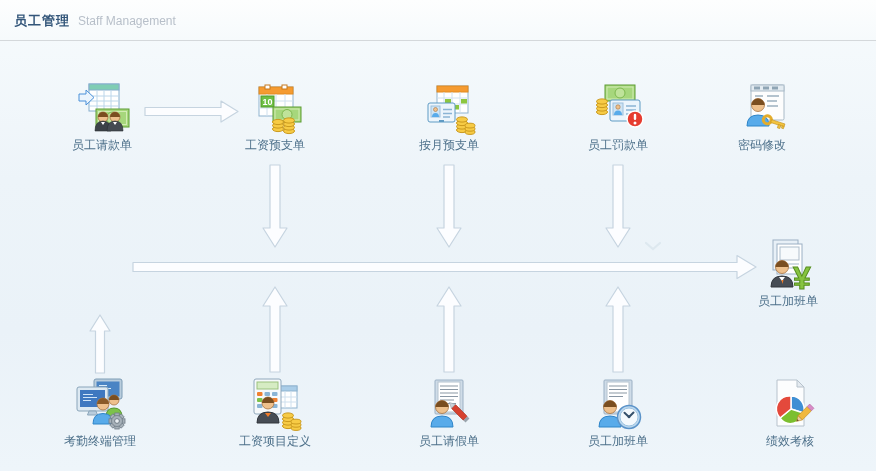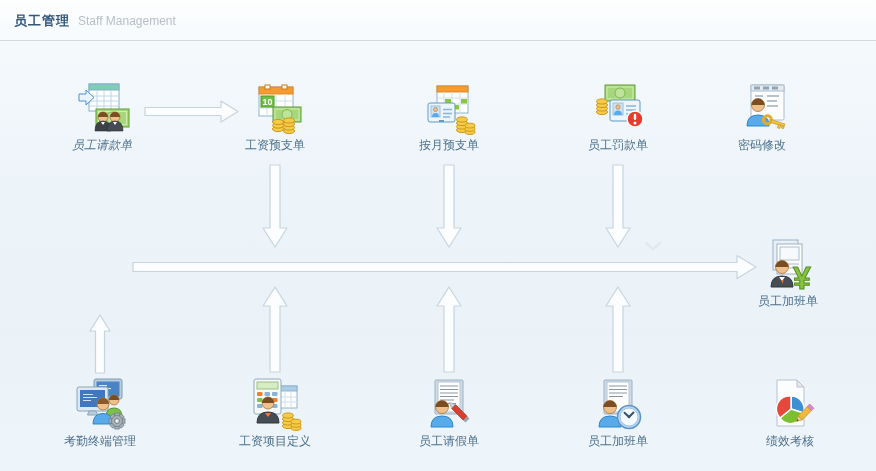--- a/index.html
+++ b/index.html
@@ -39,21 +39,21 @@
     <polygon class="arrow" points="444,165 454,165 454,228 461,228 449,247 437,228 444,228"></polygon>
     <polygon class="arrow" points="613,165 623,165 623,228 630,228 618,247 606,228 613,228"></polygon>
     <polygon class="arrow" points="133,262.5 737,262.5 737,255.5 756,267 737,278.5 737,271.5 133,271.5"></polygon>
     <polygon class="arrow" points="275,287 287,306 280,306 280,372 270,372 270,306 263,306"></polygon>
     <polygon class="arrow" points="449,287 461,306 454,306 454,372 444,372 444,306 437,306"></polygon>
     <polygon class="arrow" points="618,287 630,306 623,306 623,372 613,372 613,306 606,306"></polygon>
     <polygon class="arrow" points="100,315 110,331 104.5,331 104.5,373 95.5,373 95.5,331 90,331"></polygon>
     <path d="M646,243 l7,6 7,-6" fill="none" stroke="#dde8ef" stroke-width="2.2" stroke-linecap="round"></path>
   </svg>
 
-  <div class="node" style="left:32px;top:80px;font-style:italic;">
+  <div class="node" style="left:32px;top:80px;">
     <svg class="icon" width="56" height="56" viewBox="0 0 56 56">
       <rect x="15" y="4" width="30" height="27" fill="#ffffff" stroke="#86aecd"></rect>
       <rect x="15" y="4" width="30" height="6" fill="#7fcdb4" stroke="#86aecd"></rect>
       <path d="M23,10 V31 M30,10 V31 M37,10 V31 M15,16 H45 M15,21 H45 M15,26 H45" stroke="#bcd6ea" fill="none"></path>
       <path d="M5,14 h7 v-4 l8,7.5 -8,7.5 v-4 h-7 z" fill="#eaf4fd" stroke="#4a90d9"></path>
       <rect x="22" y="29" width="33" height="18" fill="#a6d77c" stroke="#5d9c33"></rect>
       <rect x="24.5" y="31.5" width="28" height="13" fill="none" stroke="#d2ecb4"></rect>
       <circle cx="38.5" cy="38" r="6" fill="#bfe39a" stroke="#7db84f"></circle>
       <circle cx="29" cy="37" r="5" fill="#eec08c" stroke="#a87440" stroke-width="0.8"></circle>
       <path d="M24,37 a5,5 0 0 1 10,0 z" fill="#7a4e20"></path>

